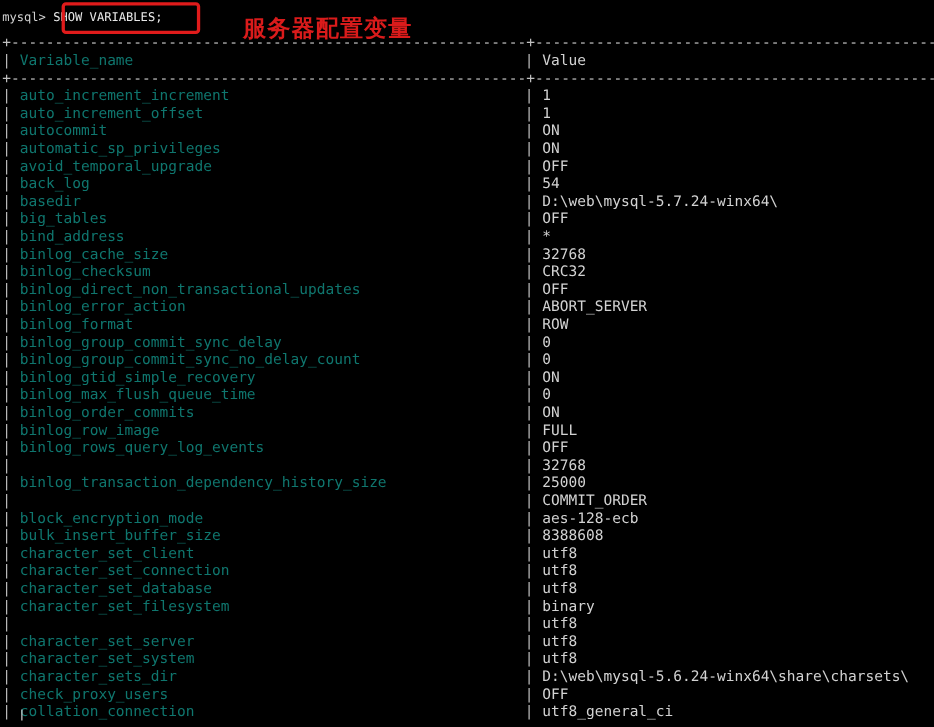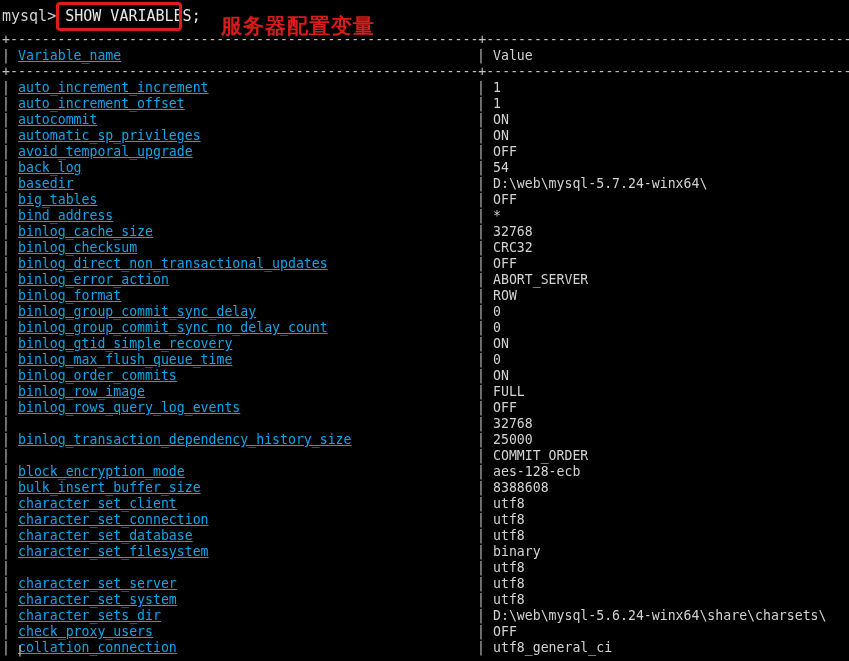--- a/index.html
+++ b/index.html
@@ -22,21 +22,21 @@
     color: #c8c8c8;
     font-family: "DejaVu Sans Mono", "Liberation Mono", monospace;
     font-size: 13.2px;
     line-height: 16px;
     letter-spacing: 0px;
     overflow: hidden;
   }
   .prompt-line {
     height: 32px;
     line-height: 32px;
-    font-size: 15px;
+    font-size: 11px;
     white-space: pre;
     padding-left: 2px;
     position: relative;
     color: #d0d0d0;
   }
   .cmd-highlight {
     position: relative;
     color: #e8e8e8;
   }
   .redbox {
@@ -76,21 +76,21 @@
     height: 16px;
     white-space: pre;
   }
   .cell-bar {
     position: absolute;
     top: 0;
     color: #b8b8b8;
   }
   .c-bar-left  { left: 2px; }
   .c-bar-mid   { left: 477px; }
-  .c-name  { position: absolute; left: 18px;  top: 0; color: #0ea5e9; text-decoration: underline; }
+  .c-name  { position: absolute; left: 18px;  top: 0; color: #0f766e; }
   .c-value { position: absolute; left: 493px; top: 0; color: #d2d2d2; text-align: right; }
   .partial {
     position: absolute;
     left: 0;
     top: 645px;
     width: 849px;
     height: 16px;
     overflow: hidden;
     white-space: pre;
     color: #c8c8c8;

